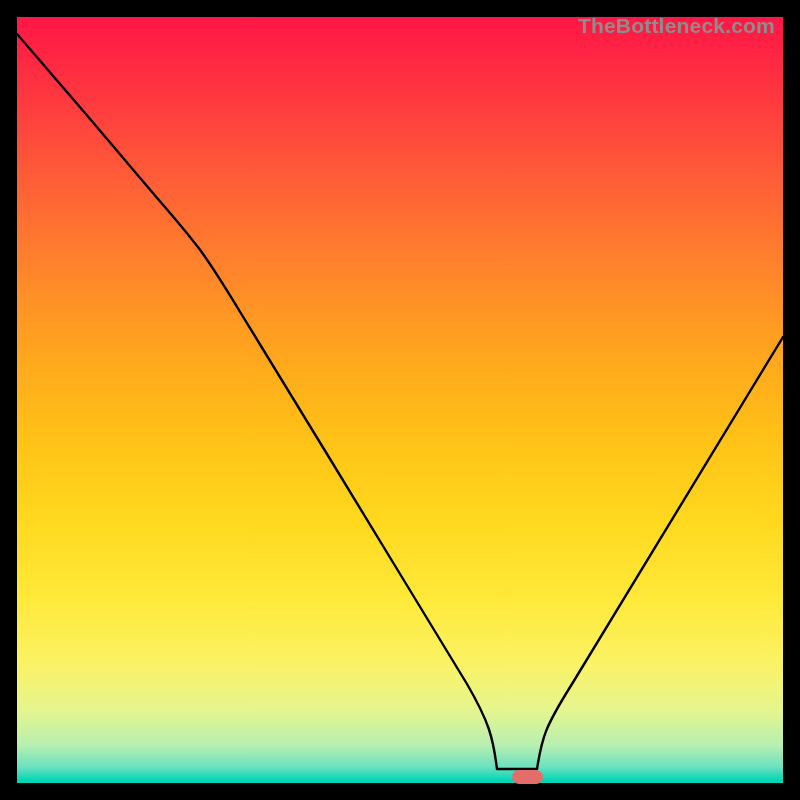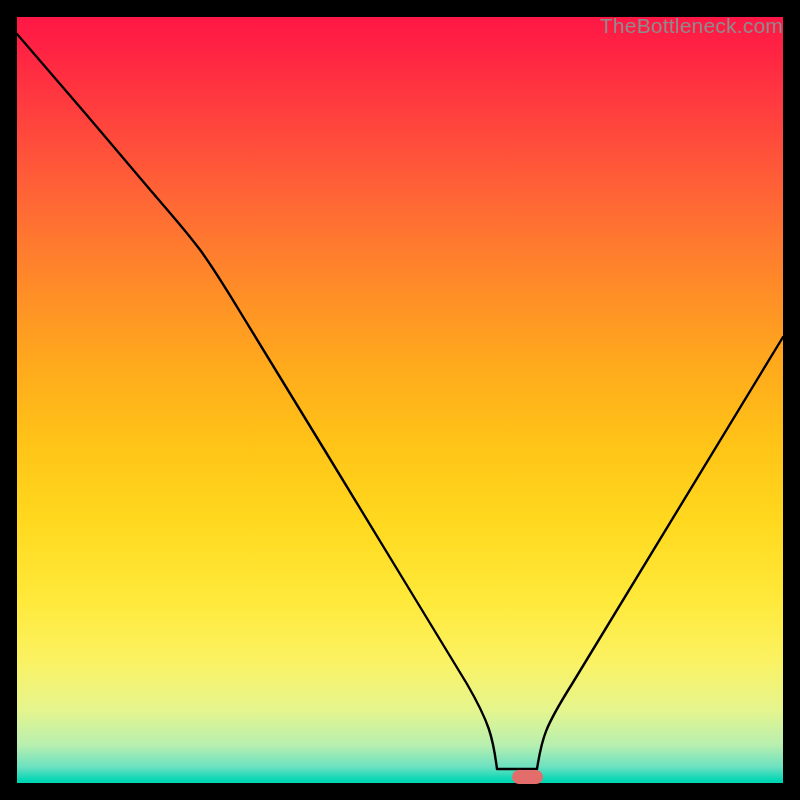--- a/index.html
+++ b/index.html
@@ -21,25 +21,25 @@
   .plot-area {
     position: absolute;
     left: 0;
     top: 0;
     width: 766px;
     height: 766px;
   }
   .watermark {
     position: absolute;
     top: -3px;
-    right: 0px;
+    right: 8px;
     color: #8d8d8d;
     font-family: Arial, Helvetica, sans-serif;
     font-size: 21px;
-    font-weight: 400;
+    font-weight: 700;
     letter-spacing: 0.2px;
     user-select: none;
   }
   .curve {
     position: absolute;
     left: 0;
     top: 0;
   }
   .marker {
     position: absolute;

